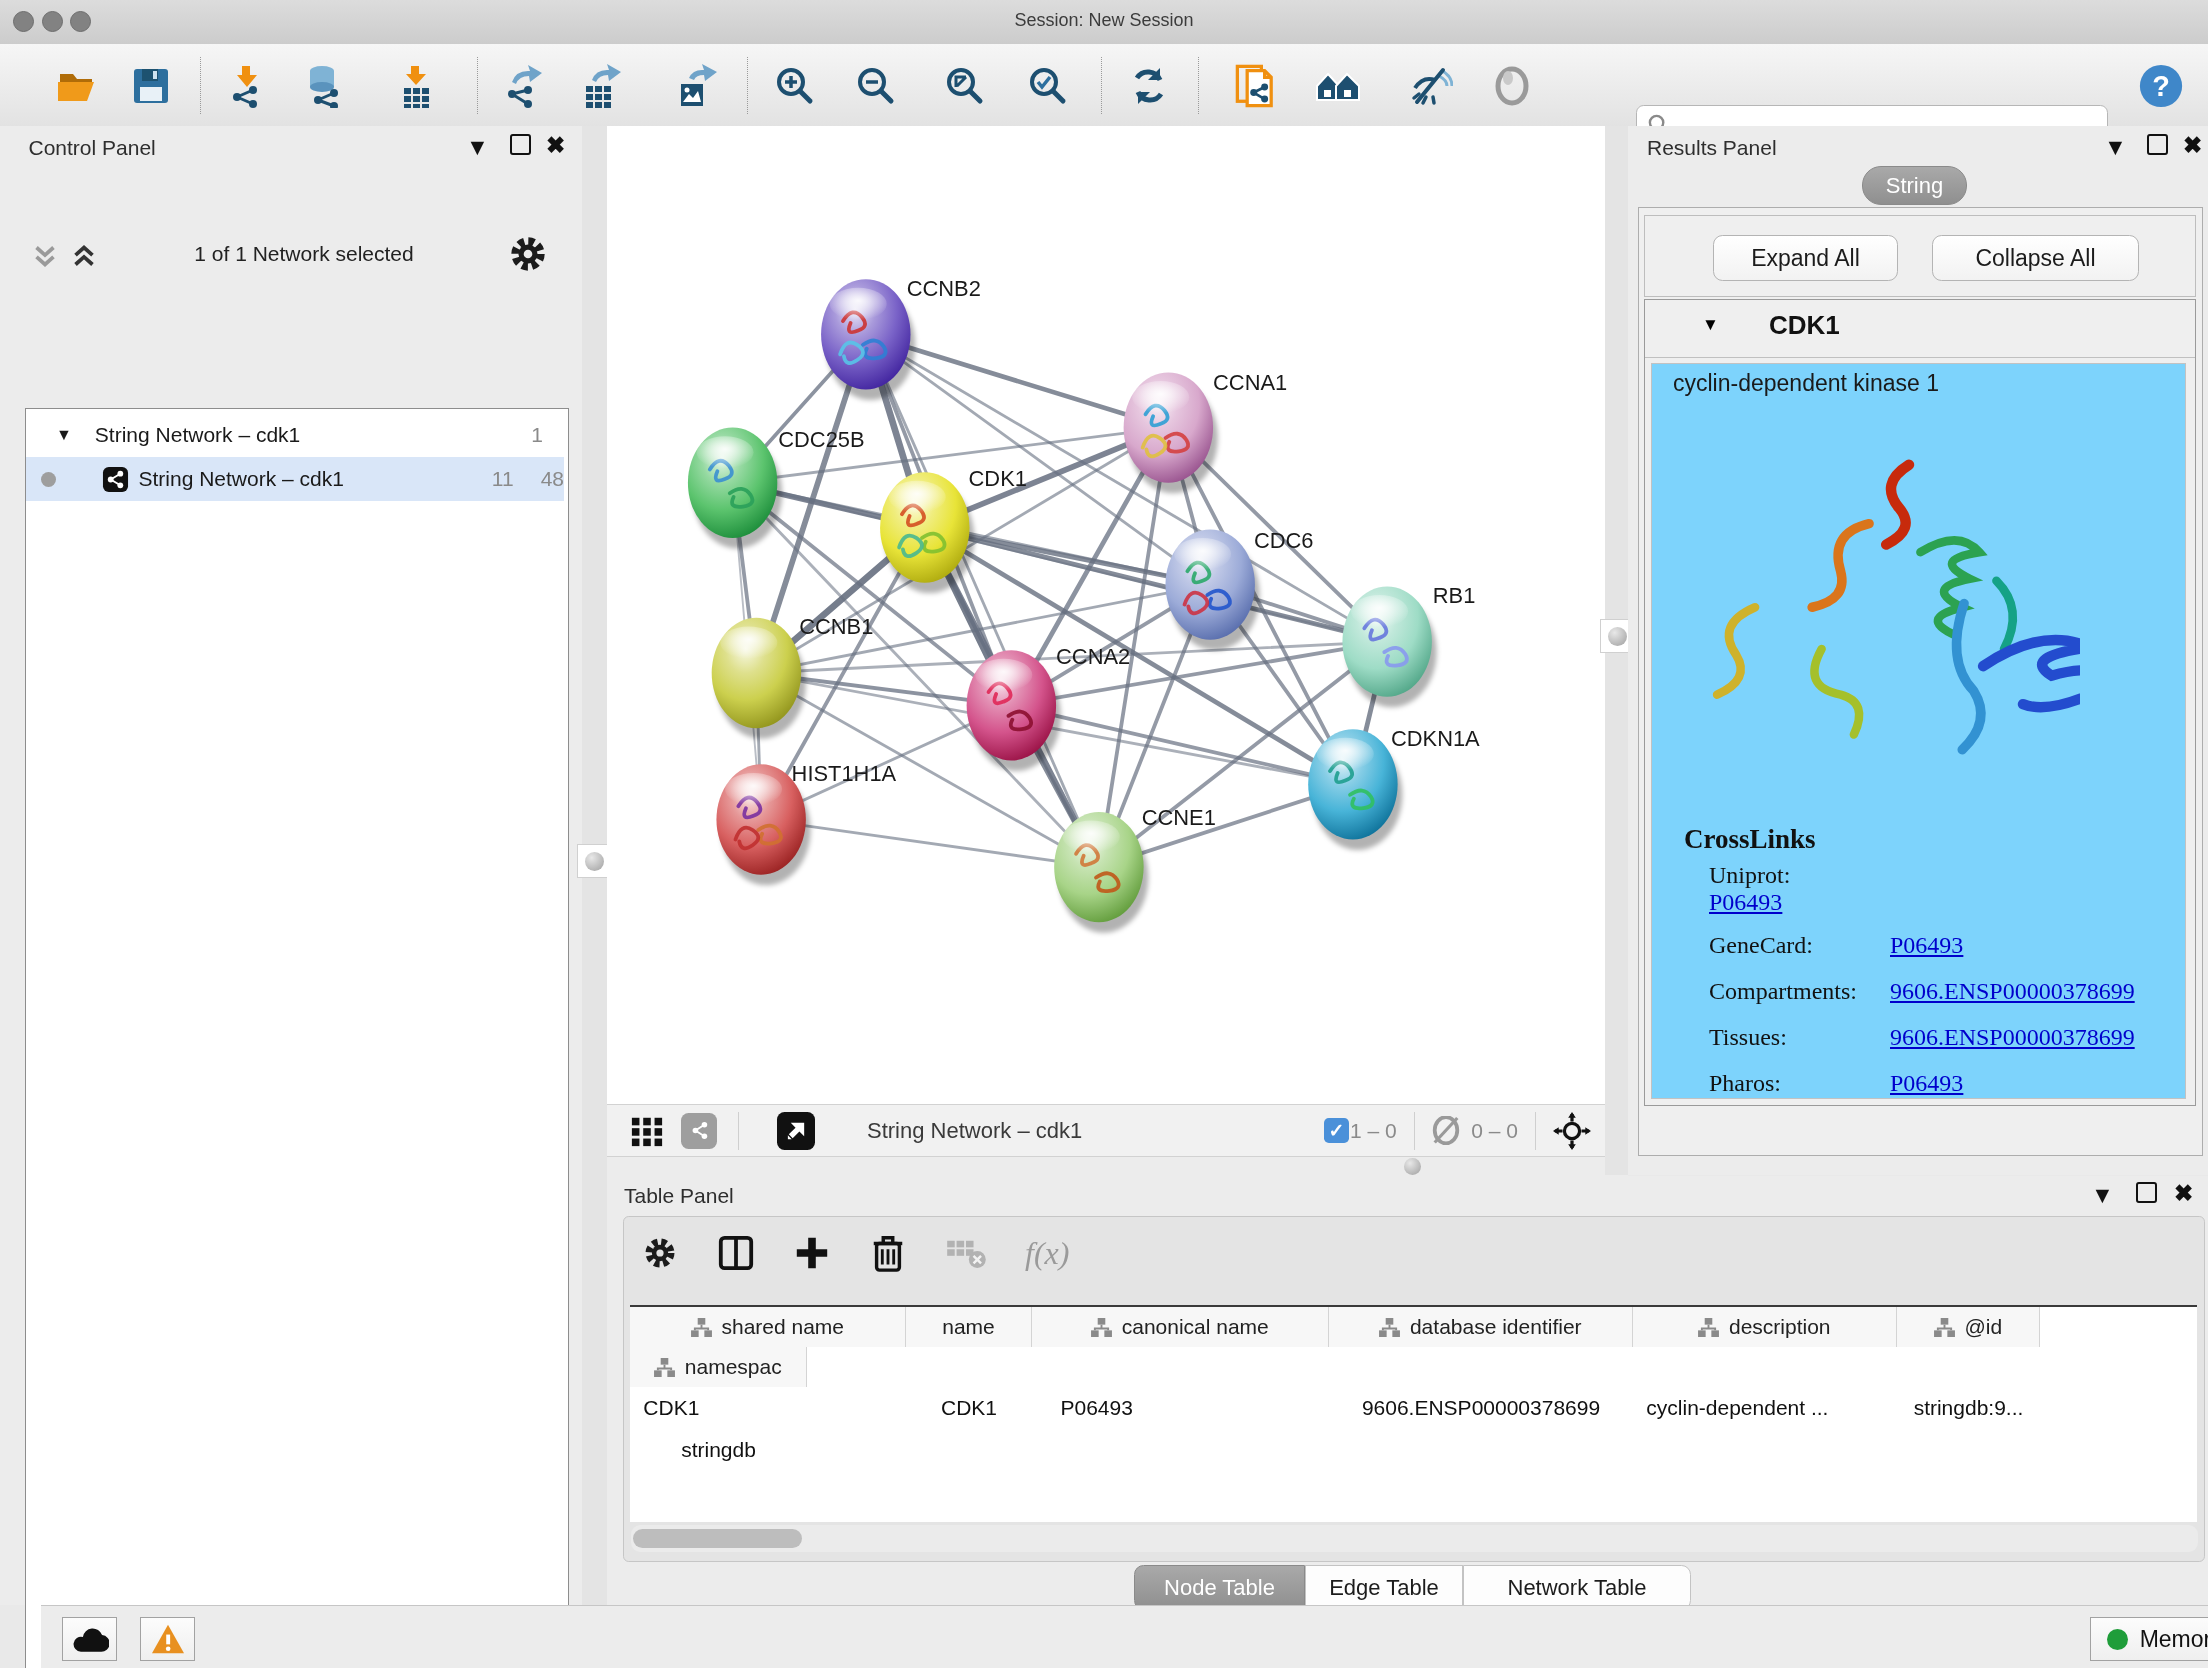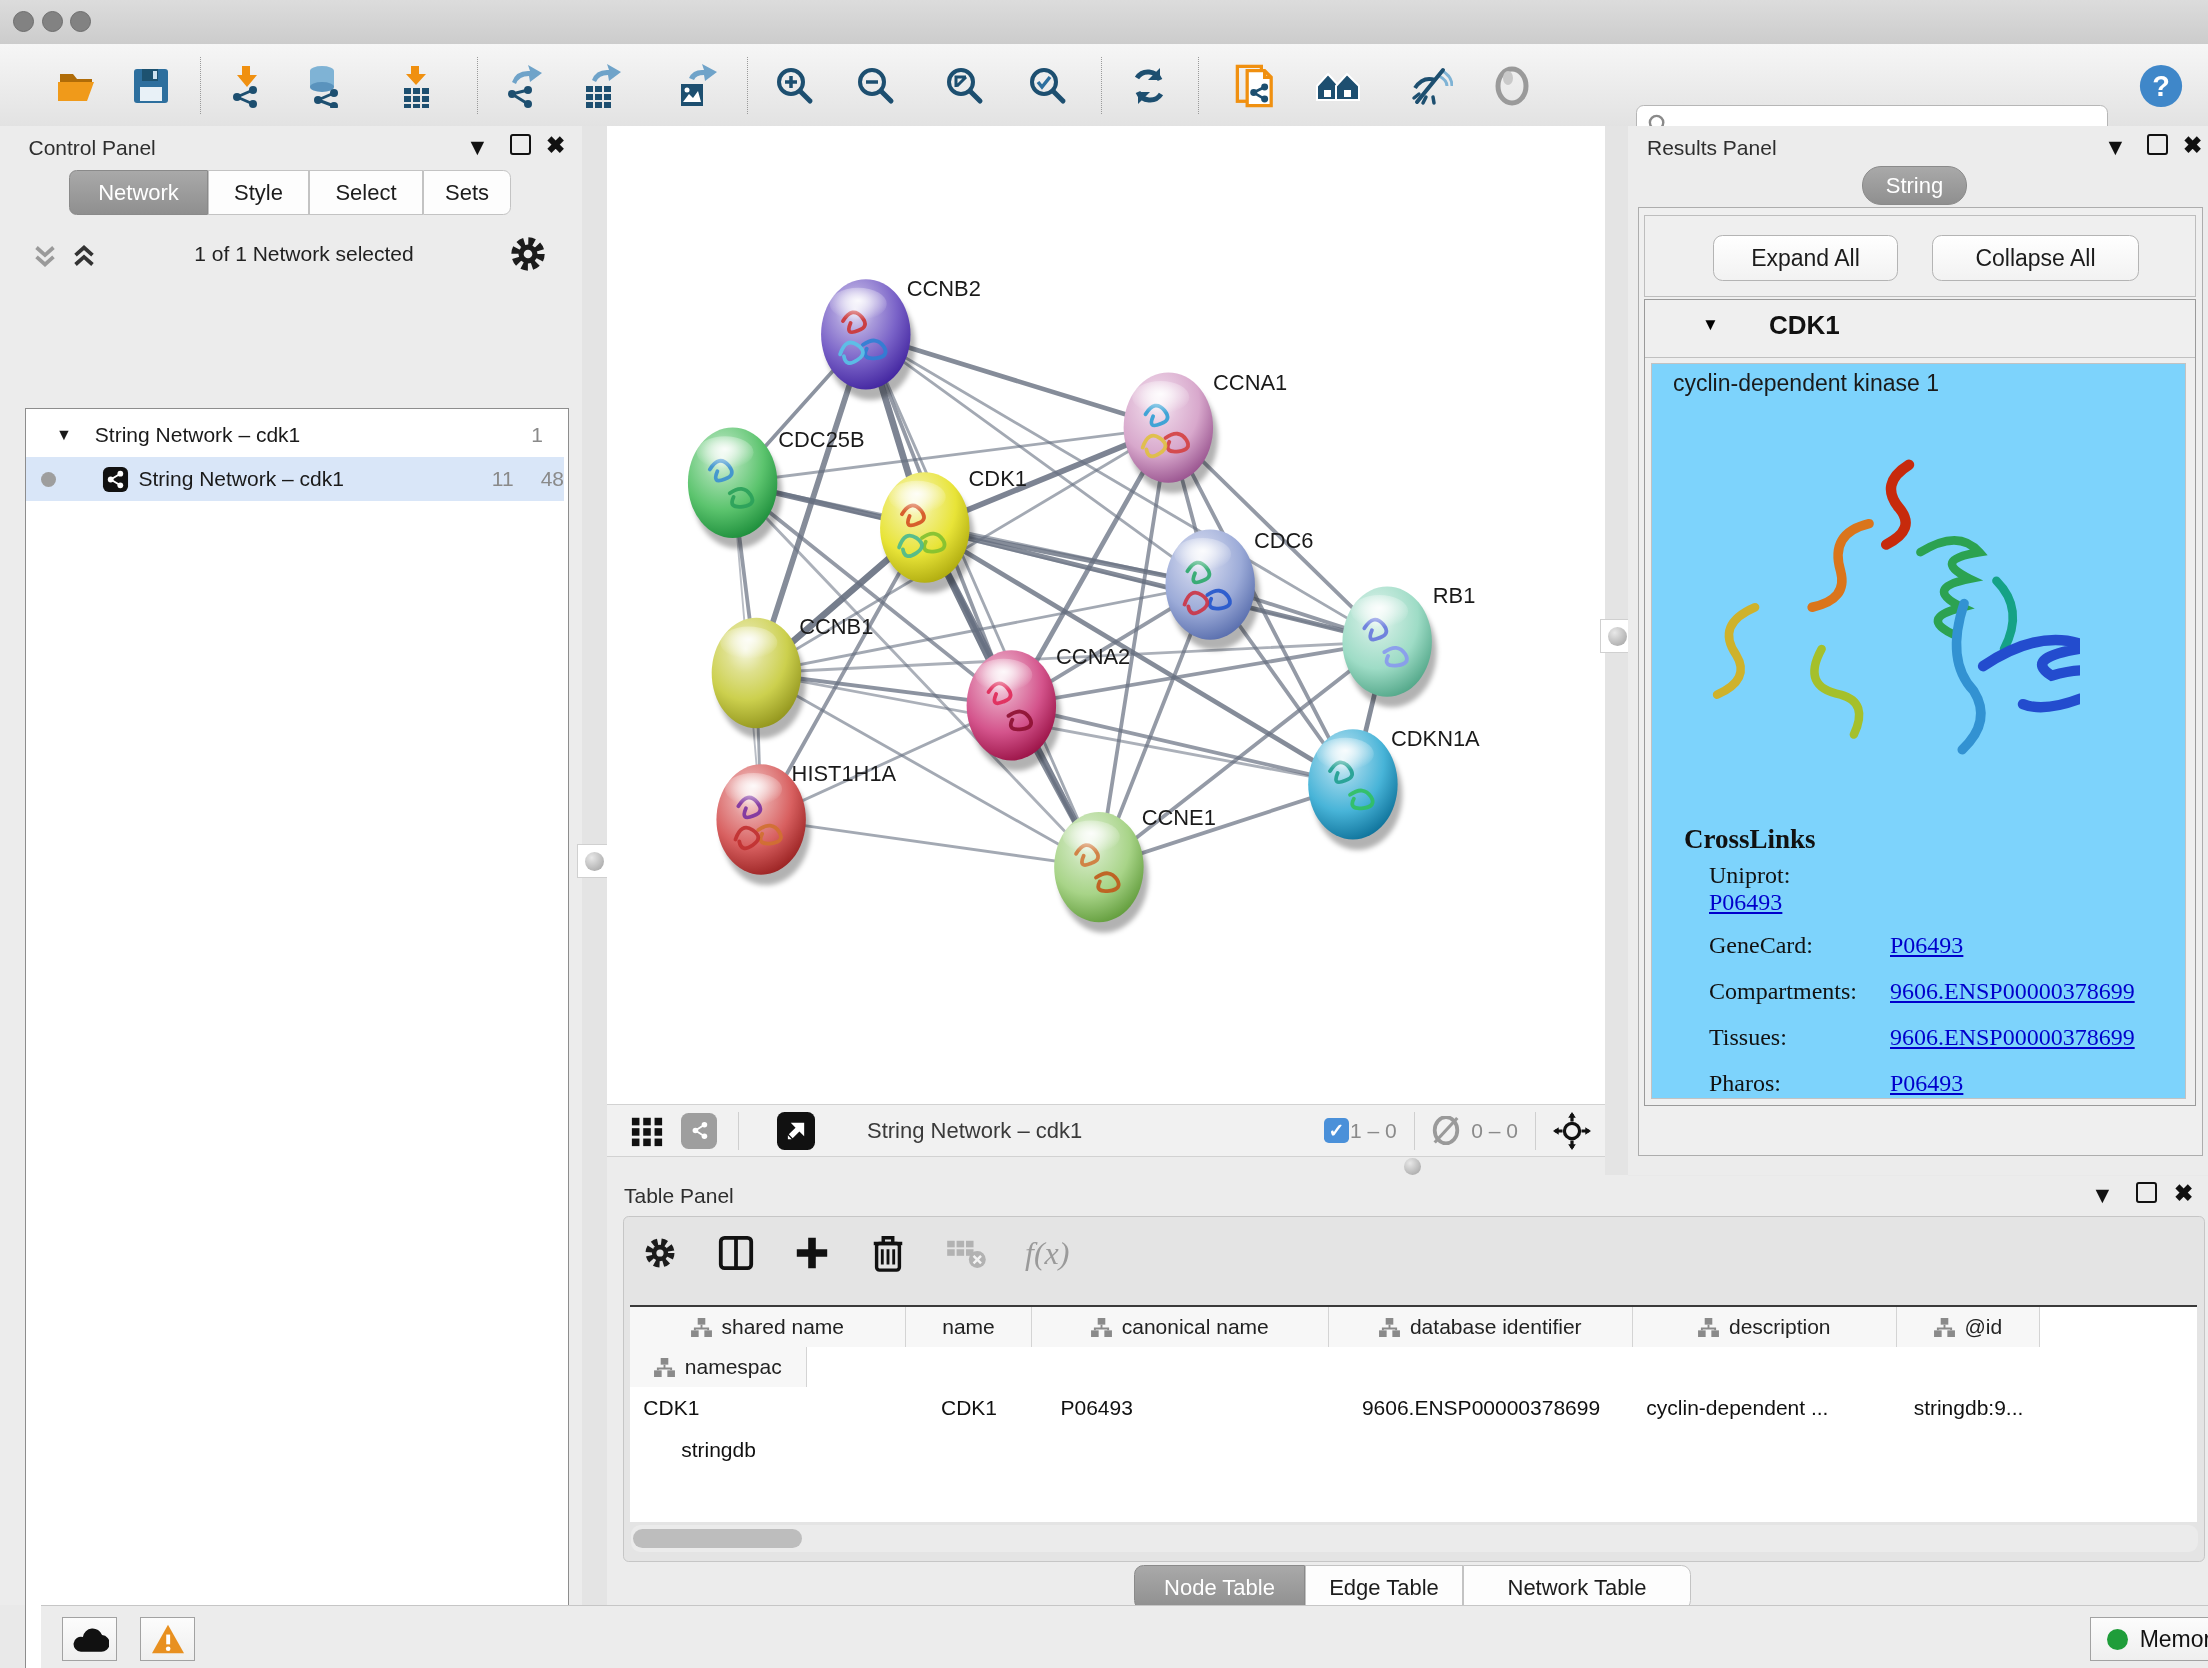--- a/index.html
+++ b/index.html
@@ -70,20 +70,21 @@
         display:flex;align-items:center;justify-content:center;box-sizing:border-box;}
   svg{display:block;}
 </style>
 </head>
 <body>
 
 <div class="abs titlebar">
   <div class="abs tl" style="left:13.3px"></div>
   <div class="abs tl" style="left:42px"></div>
   <div class="abs tl" style="left:70px"></div>
+  <div class="abs wintitle">Session: New Session</div>
 </div>
 
 <div class="abs toolbar">
   <div class="abs tb-btn" style="left:52px">
     <svg width="44" height="44" viewBox="0 0 44 44">
       <path d="M5 10h13l4 5h15v7H5z" fill="#b06c08"></path>
         <path d="M3 18h36l-7 19H3z" fill="#f09a1a"></path>
     </svg>
   </div>
   <div class="abs tb-btn" style="left:126px">
@@ -252,26 +253,20 @@
     </svg>
   </div>
 </div>
 
 <div class="abs" style="left:0;top:126px;width:582px;height:1479px;background:#ececec;">
   <div class="abs ptitle" style="left:28.5px;top:9.5px;">Control Panel</div>
   <div class="abs pctl" style="left:466px;top:9.5px;">▼</div>
   <div class="abs sqico" style="left:510px;top:7.6px;"></div>
   <div class="abs pctl" style="left:546px;top:7.6px;font-weight:bold;">✖</div>
 
-  <div class="abs" id="cp-tabs" style="left:69px;top:44px;">
-      <div class="tab active" style="width: 139px; border-radius: 7.6px 0px 0px 7.6px;">Network</div>
-      <div class="tab" style="width: 101px;">Style</div>
-      <div class="tab" style="width: 114px;">Select</div>
-      <div class="tab" style="width: 88px; border-radius: 0px 7.6px 7.6px 0px;">Sets</div>
-    </div>
 
   <div class="abs" style="left:28.5px;top:114px;">
     <svg width="32" height="32" viewBox="0 0 34 34">
         <path d="M8 8l9 8 9-8M8 18l9 8 9-8" stroke="#9a9a9a" stroke-width="4" fill="none"></path>
       </svg>
   </div>
   <div class="abs" style="left:68px;top:114px;">
     <svg width="32" height="32" viewBox="0 0 34 34">
         <path d="M8 26l9-8 9 8M8 16l9-8 9 8" stroke="#333" stroke-width="4" fill="none"></path>
       </svg>

